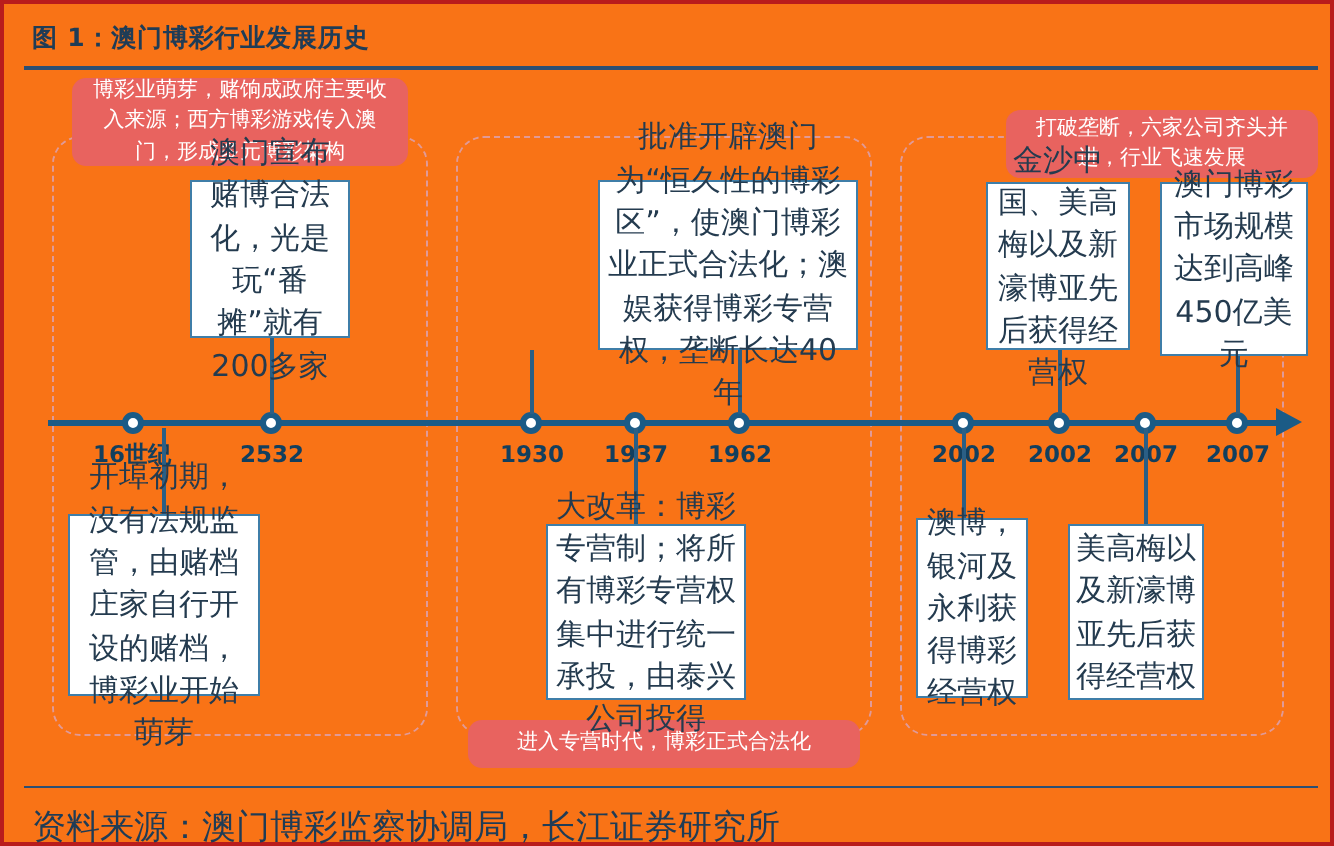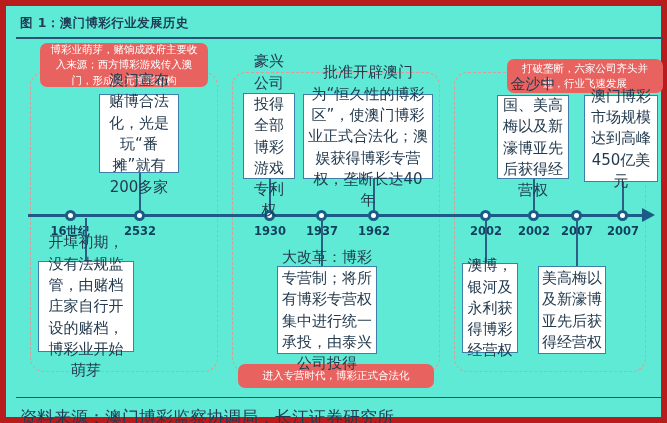--- a/index.html
+++ b/index.html
@@ -10,22 +10,22 @@
     width: 667px; height: 423px;
     font-family: "DejaVu Sans", "Liberation Sans", sans-serif;
     overflow: hidden;
     position: relative;
   }
   #figure {
     position: absolute;
     left: 0; top: 0;
     width: 667px; height: 423px;
     box-sizing: border-box;
-    border: 6px solid #b91c1c;
-    background: #5eead4;
+    border: 2px solid #b91c1c;
+    background: #f97316;
   }
   
   .fig-title {
     position: absolute;
     left: 14px; top: 9px;
     font-size: 12.5px;
     font-weight: bold;
     color: #1f3c56;
     letter-spacing: 0.4px;
     white-space: nowrap;
@@ -185,23 +185,20 @@
     <span>打破垄断，六家公司齐头并进，行业飞速发展</span>
   </div>
   <div class="pill" style="left:232px; top:358px; width:196px; height:24px;">
     <span>进入专营时代，博彩正式合法化</span>
   </div>
 
   <div class="box" style="left:93px; top:88px; width:80px; height:79px;">
     <span>澳门宣布赌博合法化，光是玩“番摊”就有200多家</span>
   </div>
 
-  <div class="box" style="left:237px; top:87px; width:52px; height:86px;">
-    <span>豪兴公司投得全部博彩游戏专利权</span>
-  </div>
 
   <div class="box" style="left:297px; top:88px; width:130px; height:85px;">
     <span>批准开辟澳门为“恒久性的博彩区”，使澳门博彩业正式合法化；澳娱获得博彩专营权，垄断长达40年</span>
   </div>
 
   <div class="box" style="left:491px; top:89px; width:72px; height:84px;">
     <span>金沙中国、美高梅以及新濠博亚先后获得经营权</span>
   </div>
 
   <div class="box" style="left:578px; top:89px; width:74px; height:87px;">

